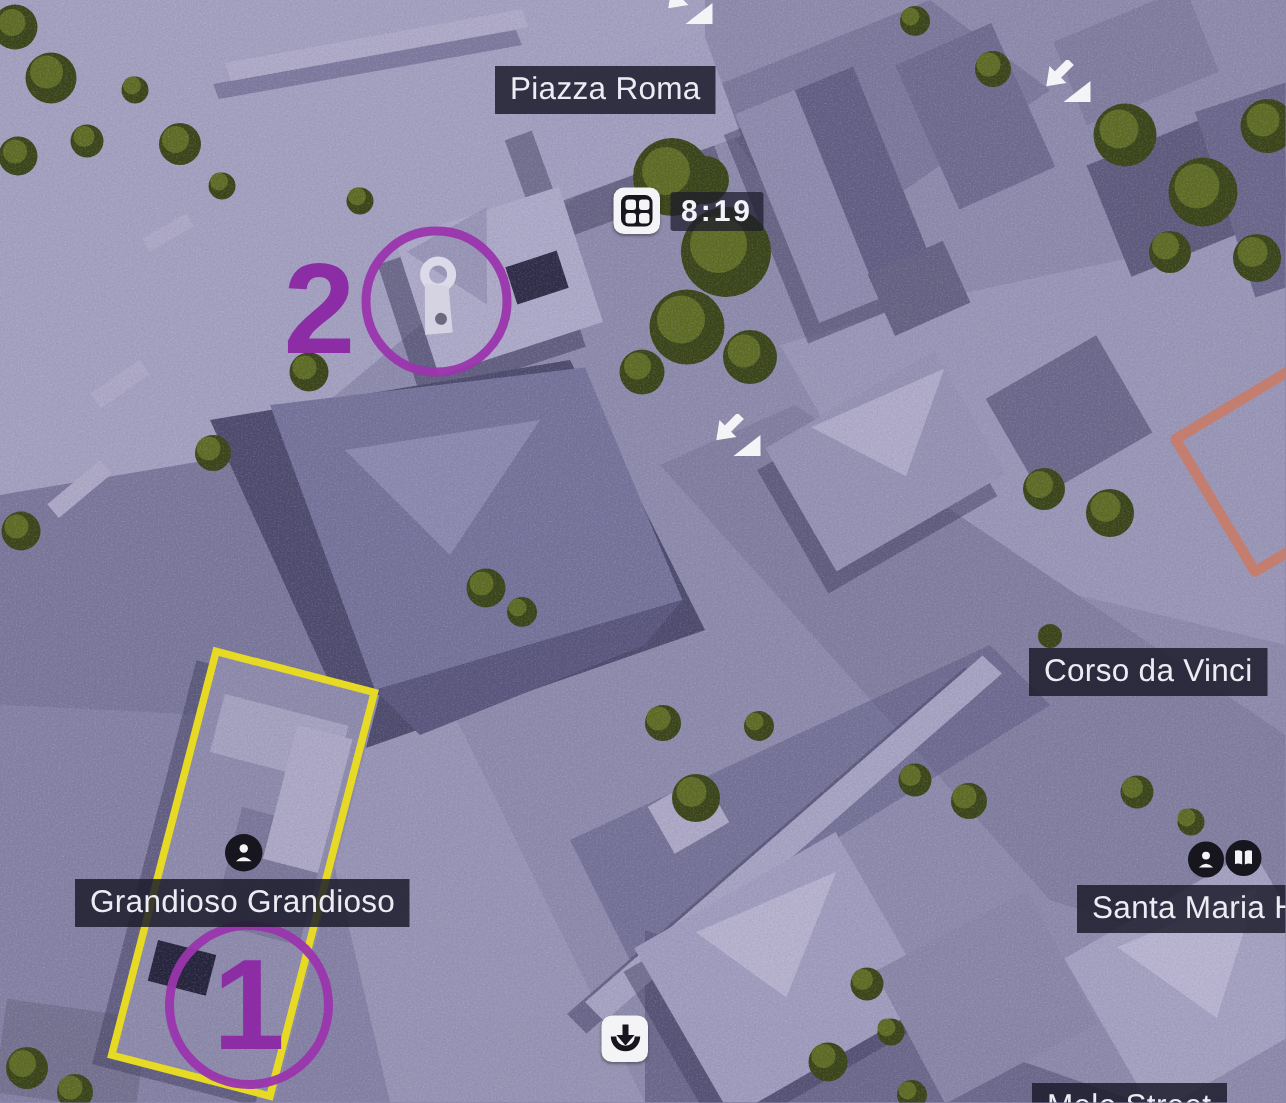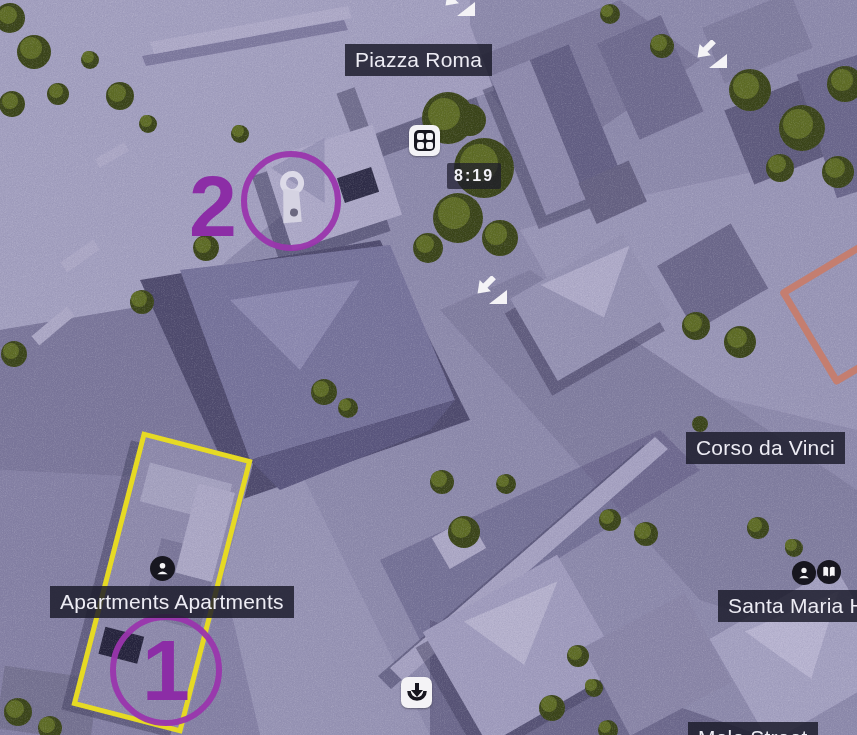--- a/index.html
+++ b/index.html
@@ -26,22 +26,22 @@
   .zone{position:absolute;box-sizing:border-box;}
   .zone-yellow{border:5px solid #e6da24;}
   .zone-salmon{border:7px solid #c47e70;border-radius:4px;}
   .hud-square{
     position:absolute;width:31px;height:31px;background:#f4f3f6;border-radius:7px;
     display:flex;align-items:center;justify-content:center;
     box-shadow:0 1px 2px rgba(0,0,0,.35);
   }
   .timer-pill{
     position:absolute;background:rgba(28,27,43,.72);color:#f3f2f8;
-    font-size:16px;font-weight:700;letter-spacing:2px;line-height:26px;
-    padding:0 7px;border-radius:2px;margin-top:35px;
+    font-size:20px;font-weight:700;letter-spacing:2px;line-height:26px;
+    padding:0 7px;border-radius:2px;
   }
   .grid-glyph{width:21px;height:21px;background:#17161f;border-radius:5px;
     display:grid;grid-template-columns:7px 7px;grid-template-rows:7px 7px;gap:2px;
     align-content:center;justify-content:center;}
   .grid-glyph span{background:#f4f3f6;border-radius:2px;}
   .badge{
     position:absolute;background:#17161f;border-radius:50%;
     display:flex;align-items:center;justify-content:center;
   }
   .entry-arrow{position:absolute;}
@@ -234,23 +234,23 @@
   <g transform="rotate(8 23 30)">
     <circle cx="22" cy="15" r="9" fill="none" stroke="#dcdae8" stroke-width="6"></circle>
     <polygon points="14,22 30,22 37,52 19,56" fill="#d5d3e2"></polygon>
     <circle cx="28" cy="44" r="4" fill="#6b6880"></circle>
   </g>
 </svg>
 
 <div class="obj-circle" style="left:110px;top:614px;width:112px;height:112px;"></div>
 <div class="obj-num" style="left:110px;top:618px;width:112px;height:104px;">1</div>
 
-<div class="map-label" style="left:345px;top:44px;">Piazza Roma</div>
+<div class="map-label" style="left:330px;top:44px;">Piazza Roma</div>
 <div class="map-label" style="left:686px;top:402px;margin-top:30px;">Corso da Vinci</div>
-<div class="map-label" style="left:50px;top:586px;">Apartments Apartments</div>
+<div class="map-label" style="left:50px;top:586px;">Grandioso Grandioso</div>
 <div class="map-label" style="left:718px;top:590px;">Santa Maria Ho</div>
 <div class="map-label" style="left:688px;top:722px;">Melo Street</div>
 
 <div class="hud-square" style="left:409px;top:125px;">
   <div class="grid-glyph">
     <span></span>
       <span></span>
       <span></span>
       <span></span>
   </div>

